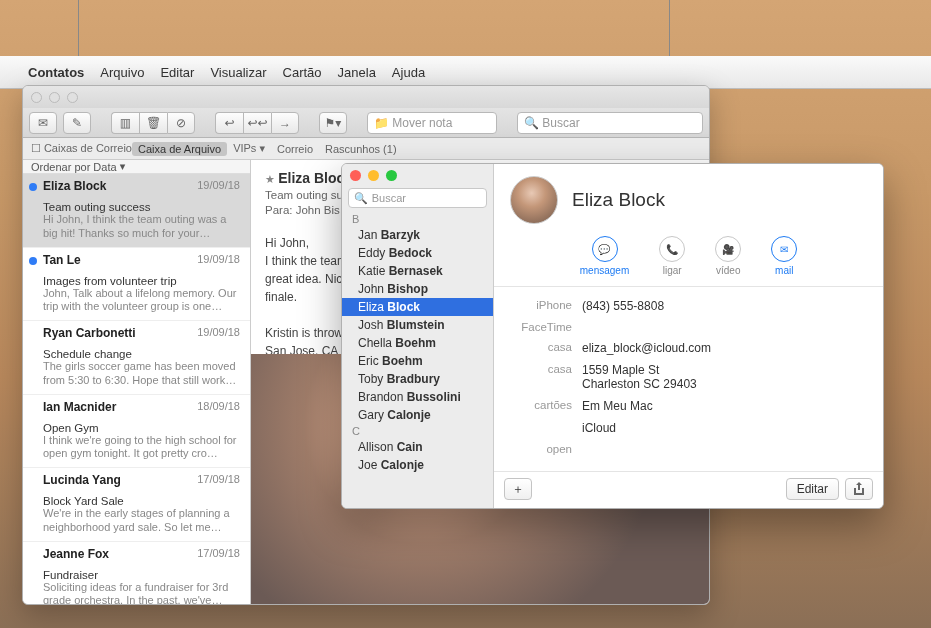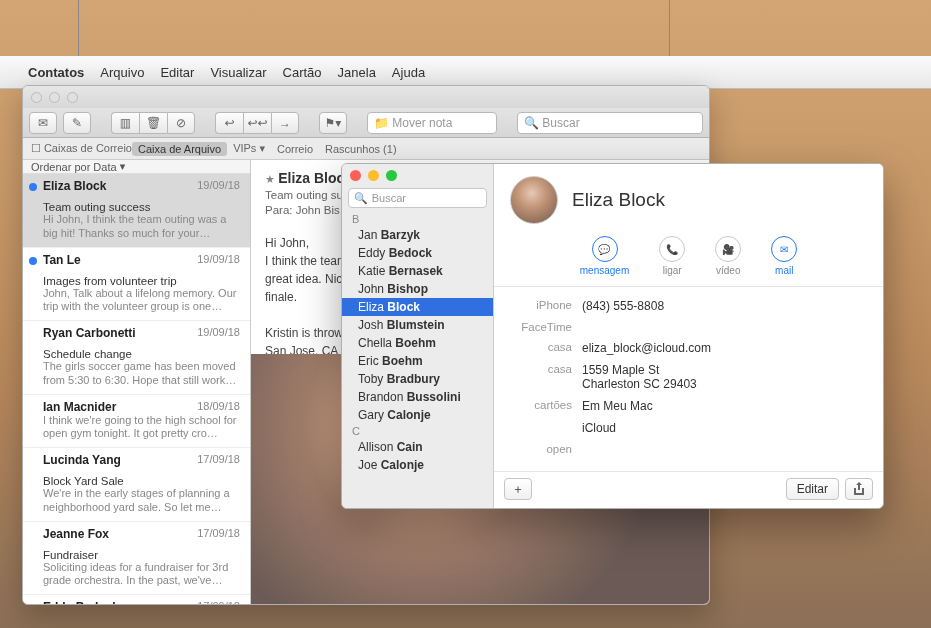--- a/index.html
+++ b/index.html
@@ -340,21 +340,21 @@
   </div>
   <div class="mw-body">
     <div class="mw-list">
       <div class="mw-sortbar">
         <span>Ordenar por Data</span>&nbsp;▾
       </div>
       <div id="msglist">
           <div class="msg sel"><span class="dotread"></span><span class="sender">Eliza Block</span><span class="date">19/09/18</span><div class="subject">Team outing success</div><div class="preview">Hi John, I think the team outing was a big hit! Thanks so much for your sugge…</div></div>
           <div class="msg"><span class="dotread"></span><span class="sender">Tan Le</span><span class="date">19/09/18</span><div class="subject">Images from volunteer trip</div><div class="preview">John, Talk about a lifelong memory. Our trip with the volunteer group is one tha…</div></div>
           <div class="msg"><span class="sender">Ryan Carbonetti</span><span class="date">19/09/18</span><div class="subject">Schedule change</div><div class="preview">The girls soccer game has been moved from 5:30 to 6:30. Hope that still work…</div></div>
-          <div class="msg"><span class="sender">Ian Macnider</span><span class="date">18/09/18</span><div class="preview">I think we're going to the high school for open gym tonight. It got pretty cro…</div></div>
+          <div class="msg"><span class="sender">Ian Macnider</span><span class="date">18/09/18</span><div class="subject">Open Gym</div><div class="preview">I think we're going to the high school for open gym tonight. It got pretty cro…</div></div>
           <div class="msg"><span class="sender">Lucinda Yang</span><span class="date">17/09/18</span><div class="subject">Block Yard Sale</div><div class="preview">We're in the early stages of planning a neighborhood yard sale. So let me kno…</div></div>
           <div class="msg"><span class="sender">Jeanne Fox</span><span class="date">17/09/18</span><div class="subject">Fundraiser</div><div class="preview">Soliciting ideas for a fundraiser for 3rd grade orchestra. In the past, we've don…</div></div>
           <div class="msg"><span class="star">★</span><span class="sender">Eddy Bedock</span><span class="date">17/09/18</span><div class="subject">Coming to Town</div></div>
         </div>
     </div>
     <div class="mw-content">
       <div><span class="vstar" style="color:#888;font-size:11px;"></span> <span class="mc-sender">Eliza Block</span></div>
       <div class="mc-line">Team outing su</div>
       <div class="mc-line"><span>Para:</span> <span>John Bis</span></div>
       <div class="mc-body" id="mcbody">Hi John,<br>I think the team<br>great idea. Nice<br>finale.<br>&nbsp;<br>Kristin is throwi<br>San Jose, CA 9</div>

